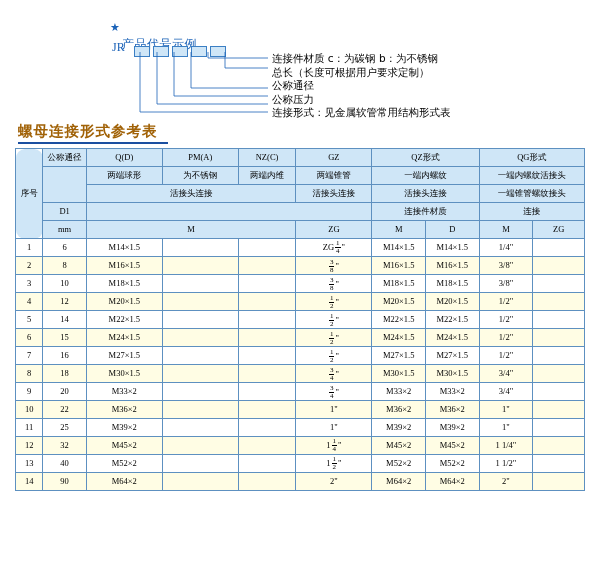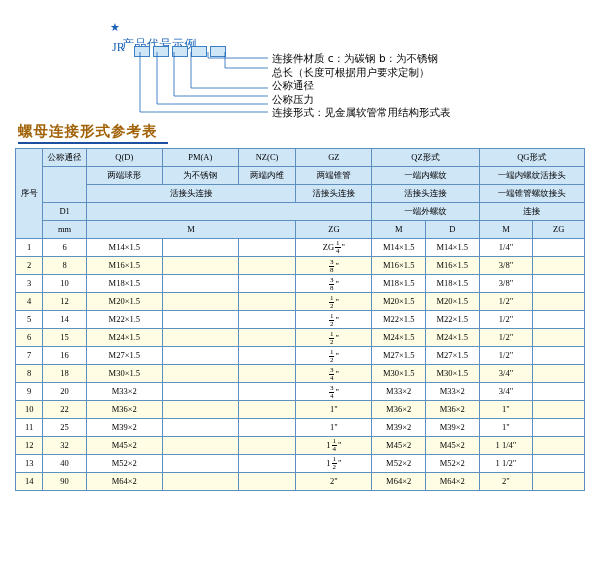--- a/index.html
+++ b/index.html
@@ -74,21 +74,21 @@
   .c-nz{width:56px;}
   .c-gz{width:74px;}
   .c-qz-m{width:52px;}
   .c-qz-d{width:52px;}
   .c-qg-m{width:52px;}
   .c-qg-zg{width:50px;}
   .frac{display:inline-block;vertical-align:middle;text-align:center;font-size:7px;line-height:1;}
   .frac .n{display:block;border-bottom:1px solid #000;padding:0 1px;}
   .frac .d{display:block;padding:0 1px;}
   .fracwrap{display:inline-flex;align-items:center;justify-content:center;gap:1px;font-size:8.5px;}
-  .seqhdr{font-family:"DejaVu Sans","Liberation Sans",sans-serif;font-size:8.5px;line-height:9px;}
+  .seqhdr{font-family:"DejaVu Sans","Liberation Sans",sans-serif;font-size:8.5px;line-height:9px;border-radius:9px;}
 </style>
 </head>
 <body>
 
 <div class="code-block">
   <span class="star">★</span>
   <span class="code-title">产品代号示例</span>
   <span class="jr">JR</span>
   <span class="boxes">
     <span></span><span></span><span></span><span></span><span></span>
@@ -141,21 +141,21 @@
     </tr>
     <tr>
       <td class="hdr hdr-cn" colspan="3">活接头连接</td>
       <td class="hdr hdr-cn">活接头连接</td>
       <td class="hdr hdr-cn" colspan="2">活接头连接</td>
       <td class="hdr hdr-cn" colspan="2">一端锥管螺纹接头</td>
     </tr>
     <tr>
       <td class="hdr dn">D1</td>
       <td class="hdr" colspan="4"></td>
-      <td class="hdr hdr-cn" colspan="2">一端外螺纹</td>
+      <td class="hdr hdr-cn" colspan="2">连接件材质</td>
       <td class="hdr hdr-cn" colspan="2">连接</td>
     </tr>
     <tr>
       <td class="hdr dn">mm</td>
       <td class="hdr" colspan="3">M</td>
       <td class="hdr">ZG</td>
       <td class="hdr c-qz-m">M</td>
       <td class="hdr c-qz-d">D</td>
       <td class="hdr c-qg-m">M</td>
       <td class="hdr c-qg-zg">ZG</td>

